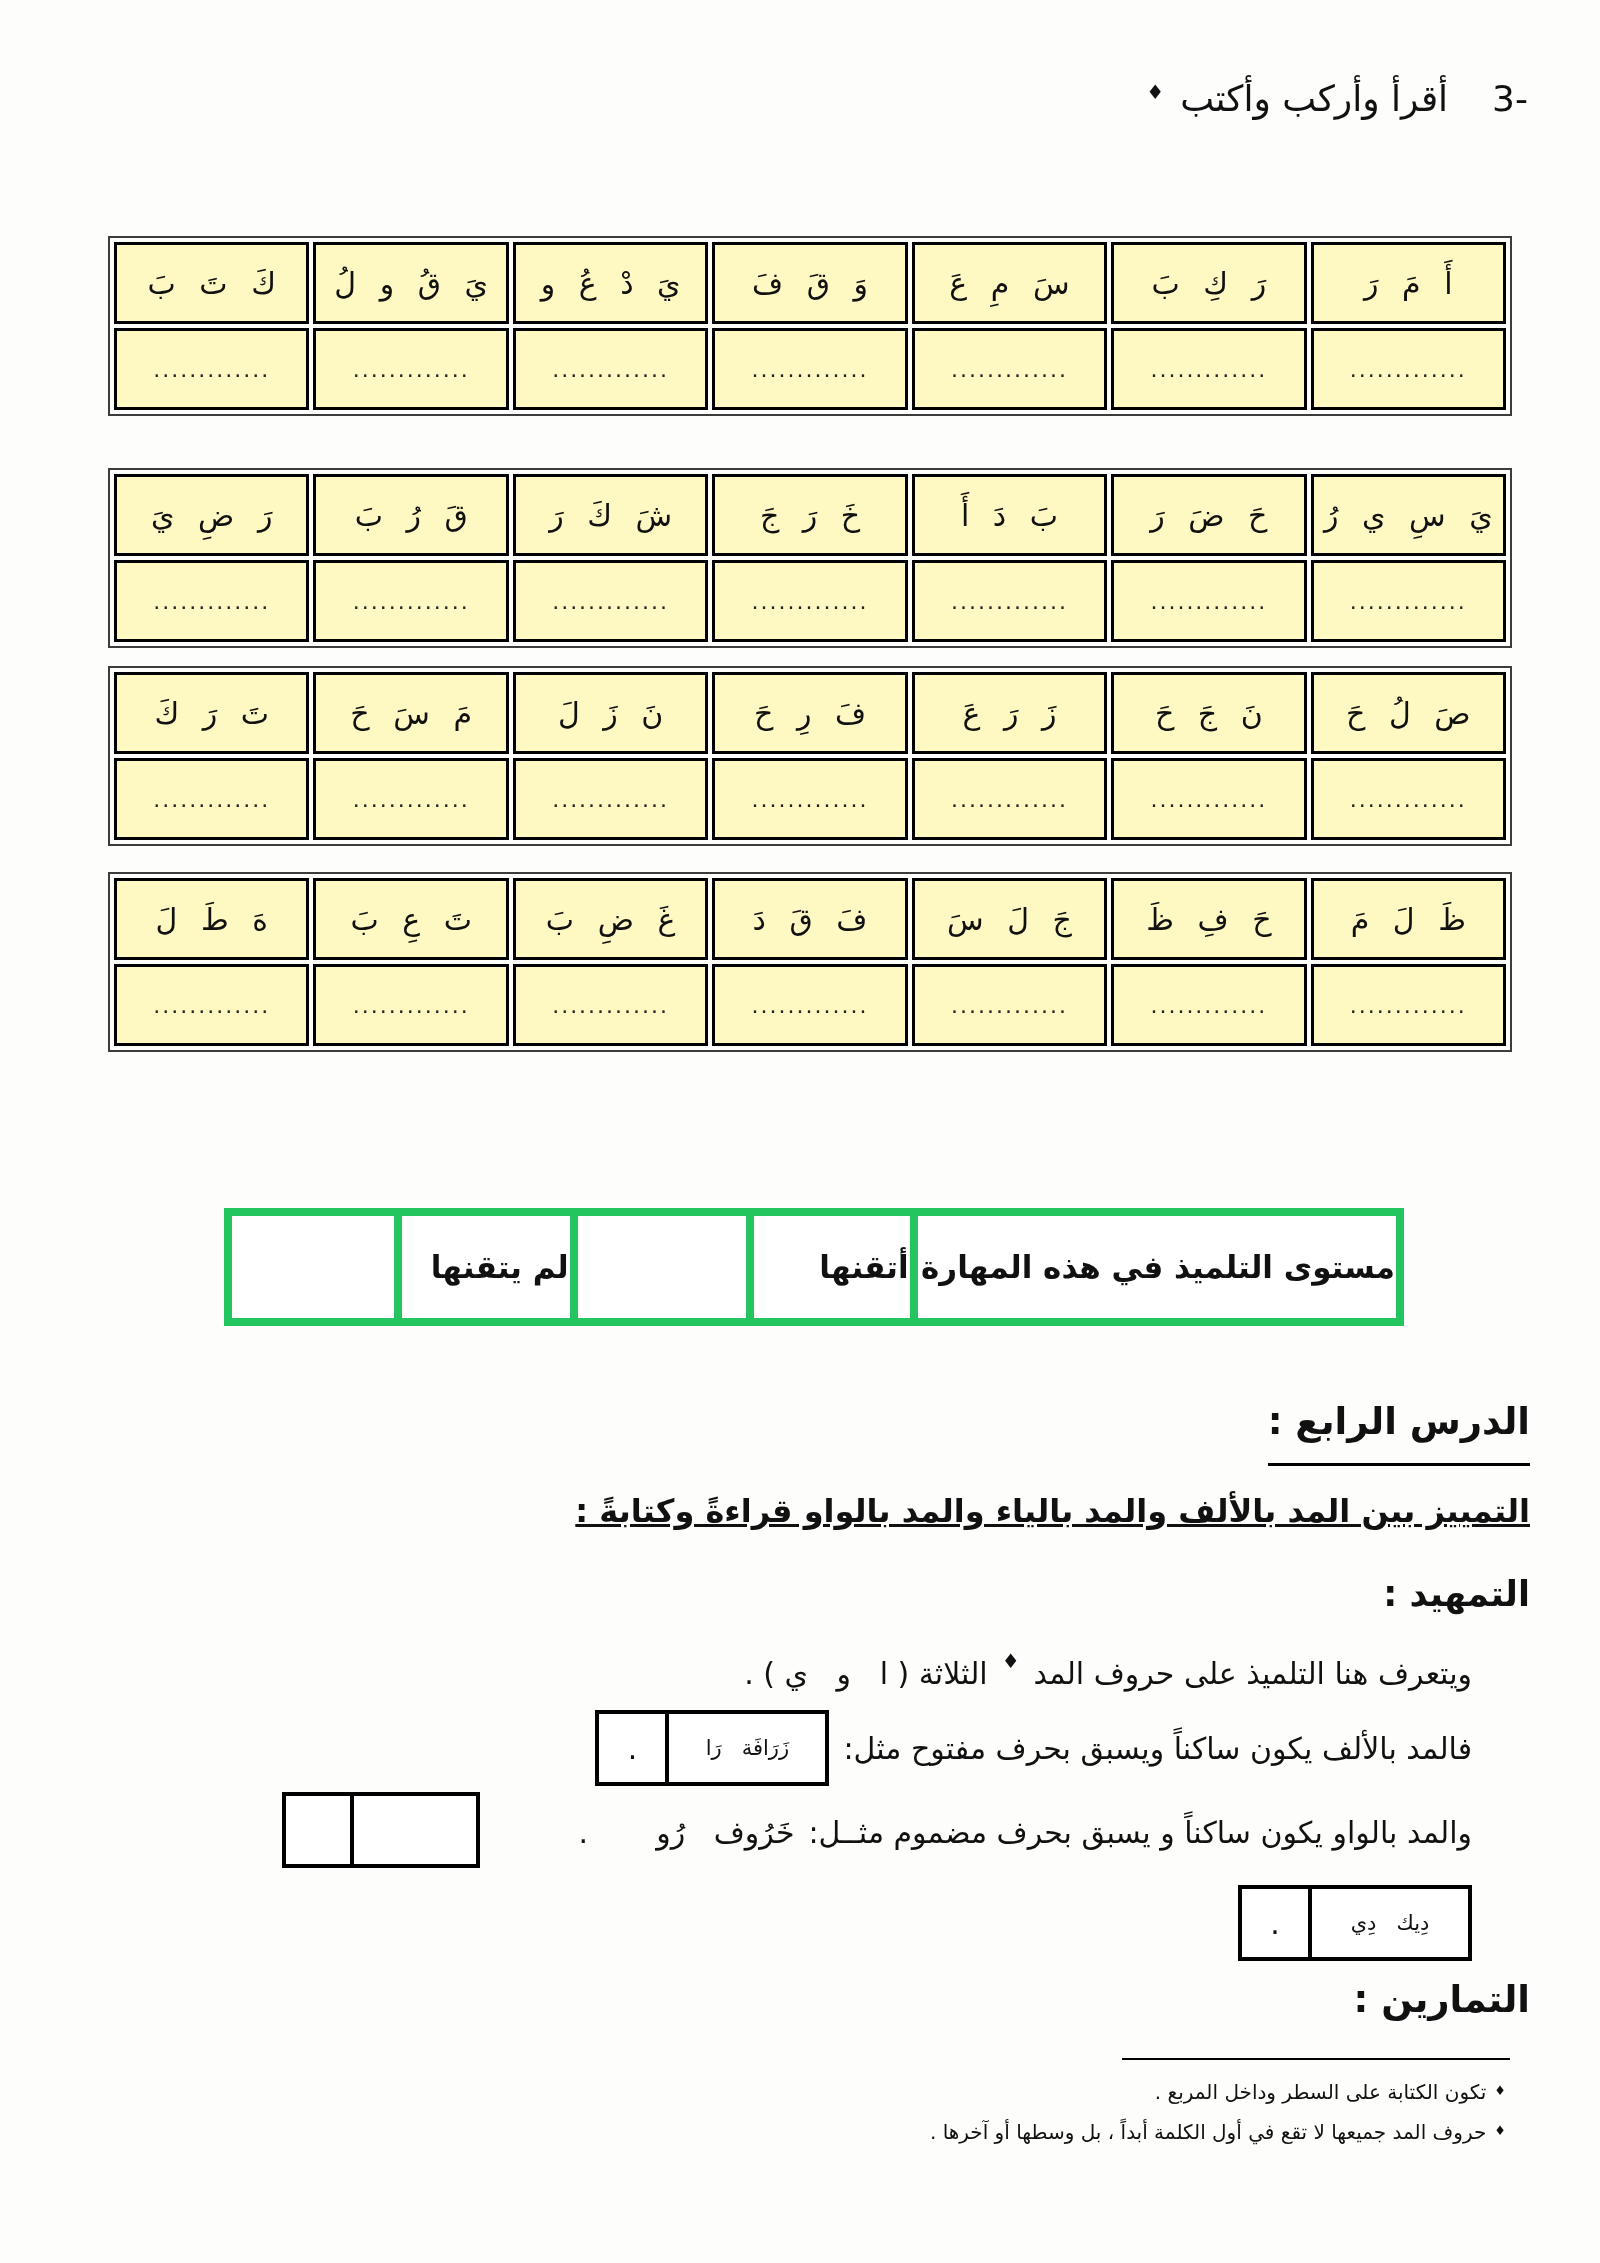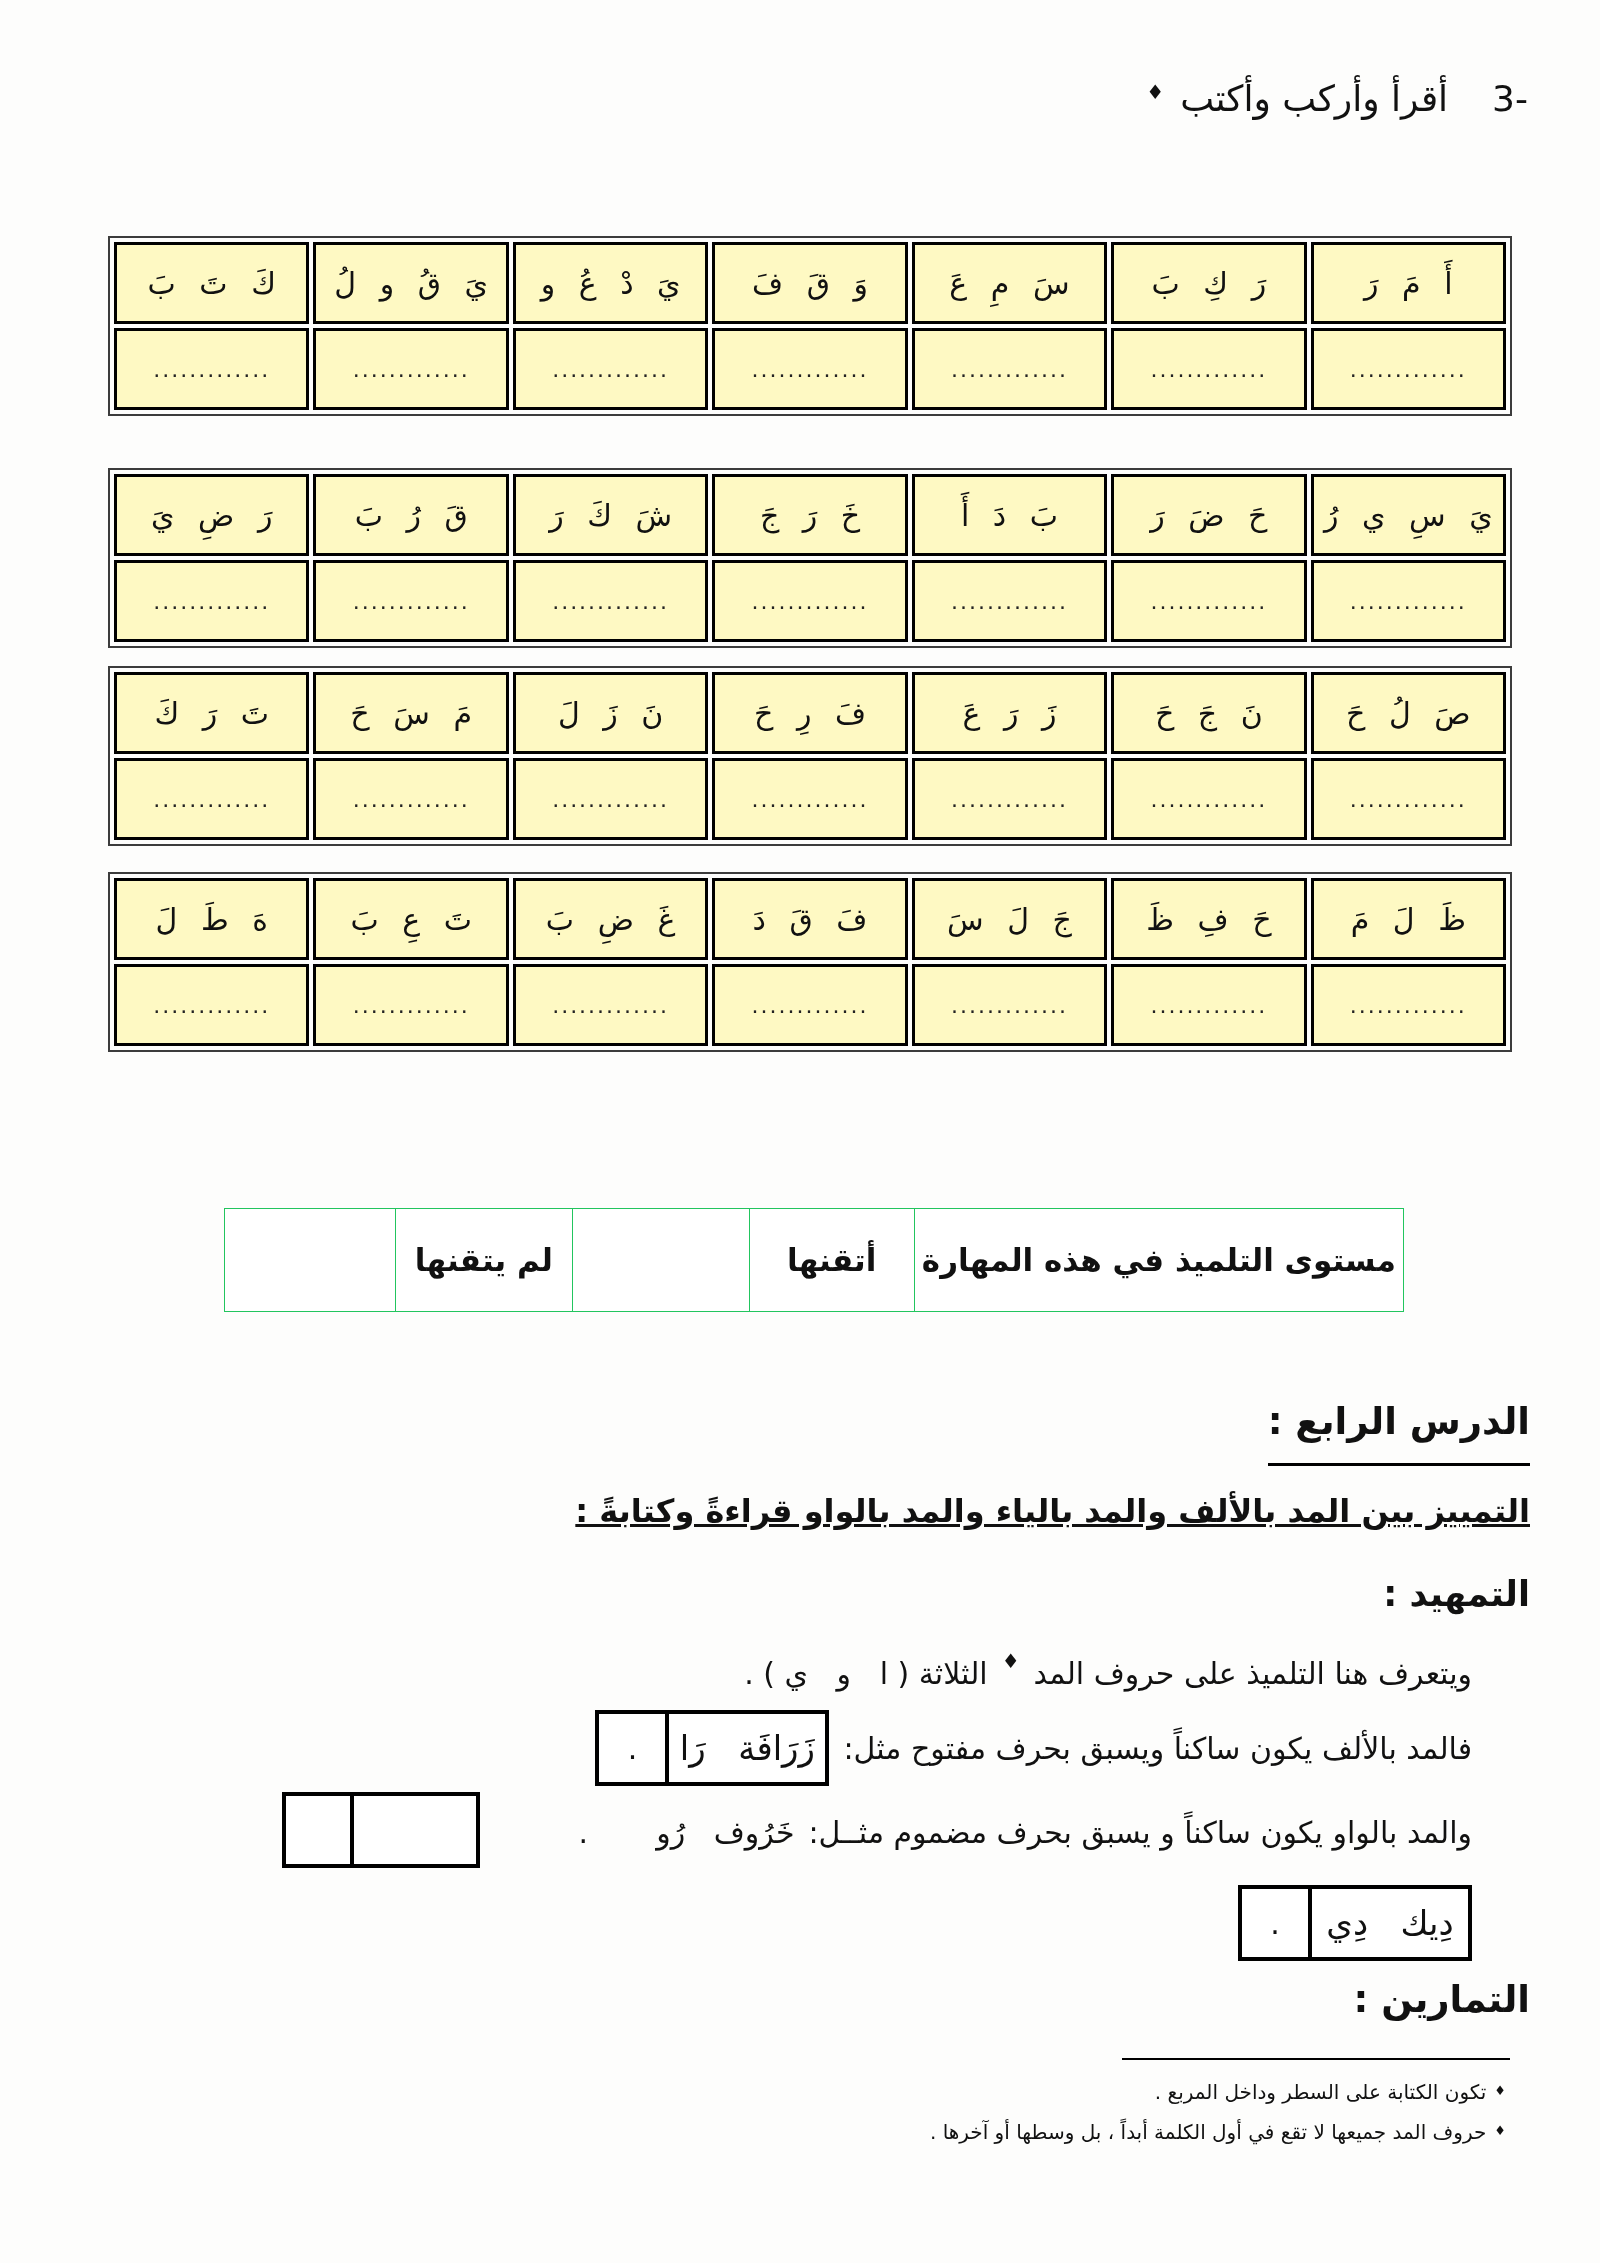--- a/index.html
+++ b/index.html
@@ -25,35 +25,35 @@
   table.word-table td{border:3px solid #000000;text-align:center;vertical-align:middle;background:#fef9c3;}
   table.word-table tr.words td{height:74px;font-size:30px;word-spacing:14px;white-space:pre;}
   table.word-table tr.dots td{height:74px;font-size:22px;letter-spacing:2px;color:#222;}
   .t1{top:236px}.t2{top:468px}.t3{top:666px}.t4{top:872px}
   
   table.skill-table{
     position:absolute;left:224px;top:1208px;width:1180px;direction:rtl;
     border-collapse:collapse;table-layout:fixed;background:#fff;
   }
   table.skill-table td{
-    border:1px solid #22c55e;height:100px;text-align:center;
+    border:8px solid #22c55e;height:100px;
     font-weight:bold;font-size:31px;white-space:nowrap;
   }
   
   .lesson-title{position:absolute;right:70px;top:1400px;direction:rtl;font-size:37px;font-weight:bold;border-bottom:3px solid #000;padding-bottom:20px;}
   .lesson-subtitle{position:absolute;right:70px;top:1492px;direction:rtl;font-size:32px;font-weight:bold;text-decoration:underline;}
   .tamhid{position:absolute;right:70px;top:1574px;direction:rtl;font-size:35px;font-weight:bold;}
   .line{position:absolute;direction:rtl;font-size:30px;display:flex;align-items:center;gap:14px;white-space:pre;}
   .line1{right:128px;top:1645px;height:56px;}
   .line2{right:128px;top:1706px;height:84px;}
   .line3{right:128px;top:1796px;height:72px;}
   .line4{right:128px;top:1880px;height:86px;}
   .ex-box{display:inline-flex;direction:rtl;border:4px solid #000;height:68px;align-items:stretch;background:#fff;}
   .ex-box .cell{display:flex;align-items:center;justify-content:center;white-space:pre;}
-  .ex-box .wordcell{min-width:140px;padding:10px 8px;font-size:34px;}
+  .ex-box .wordcell{min-width:140px;padding:10px 8px;font-size:21px;}
   .ex-box .dotcell{width:66px;border-right:4px solid #000;font-size:30px;}
   .empty-box{position:absolute;left:282px;top:1792px;width:190px;height:68px;border:4px solid #000;display:flex;direction:rtl;background:#fff;}
   .empty-box .c-wide{flex:1.9;}
   .empty-box .c-narrow{flex:1;border-right:4px solid #000;}
   .big-gap{display:inline-block;width:40px;}
   .exercises{position:absolute;right:70px;top:1978px;direction:rtl;font-size:37px;font-weight:bold;margin-left:46px;}
   
   .fn-sep{position:absolute;right:90px;top:2058px;width:388px;border-top:2px solid #000;}
   .fn{position:absolute;right:94px;direction:rtl;font-size:20px;display:flex;gap:8px;align-items:flex-start;}
   .fn .dia{font-size:13px;margin-top:3px;}

